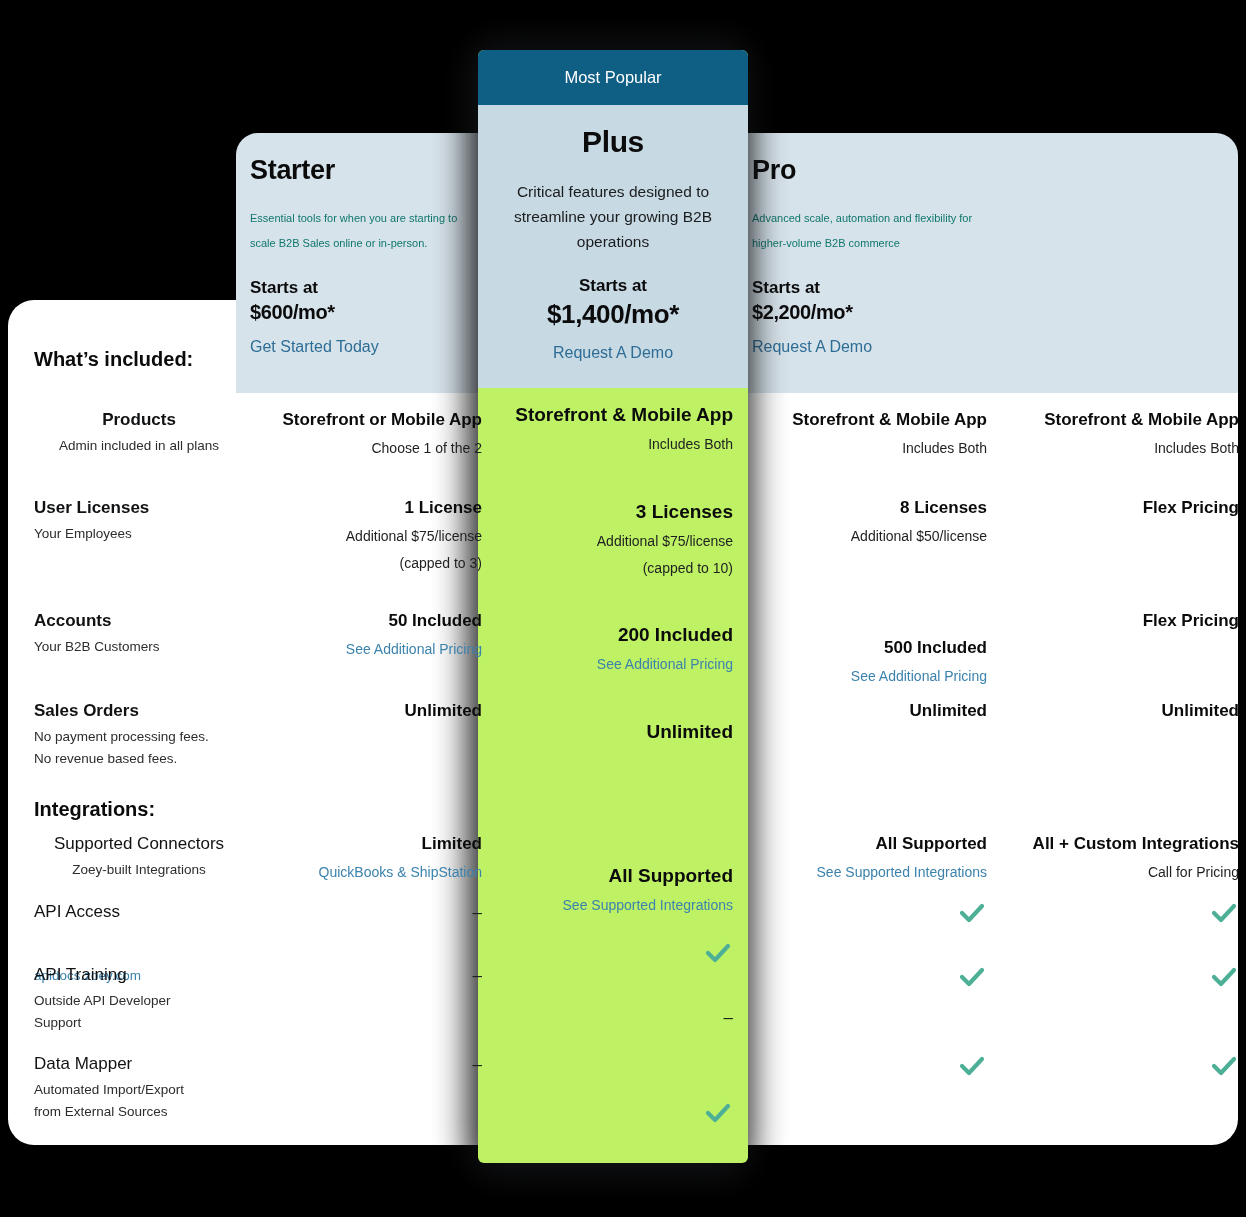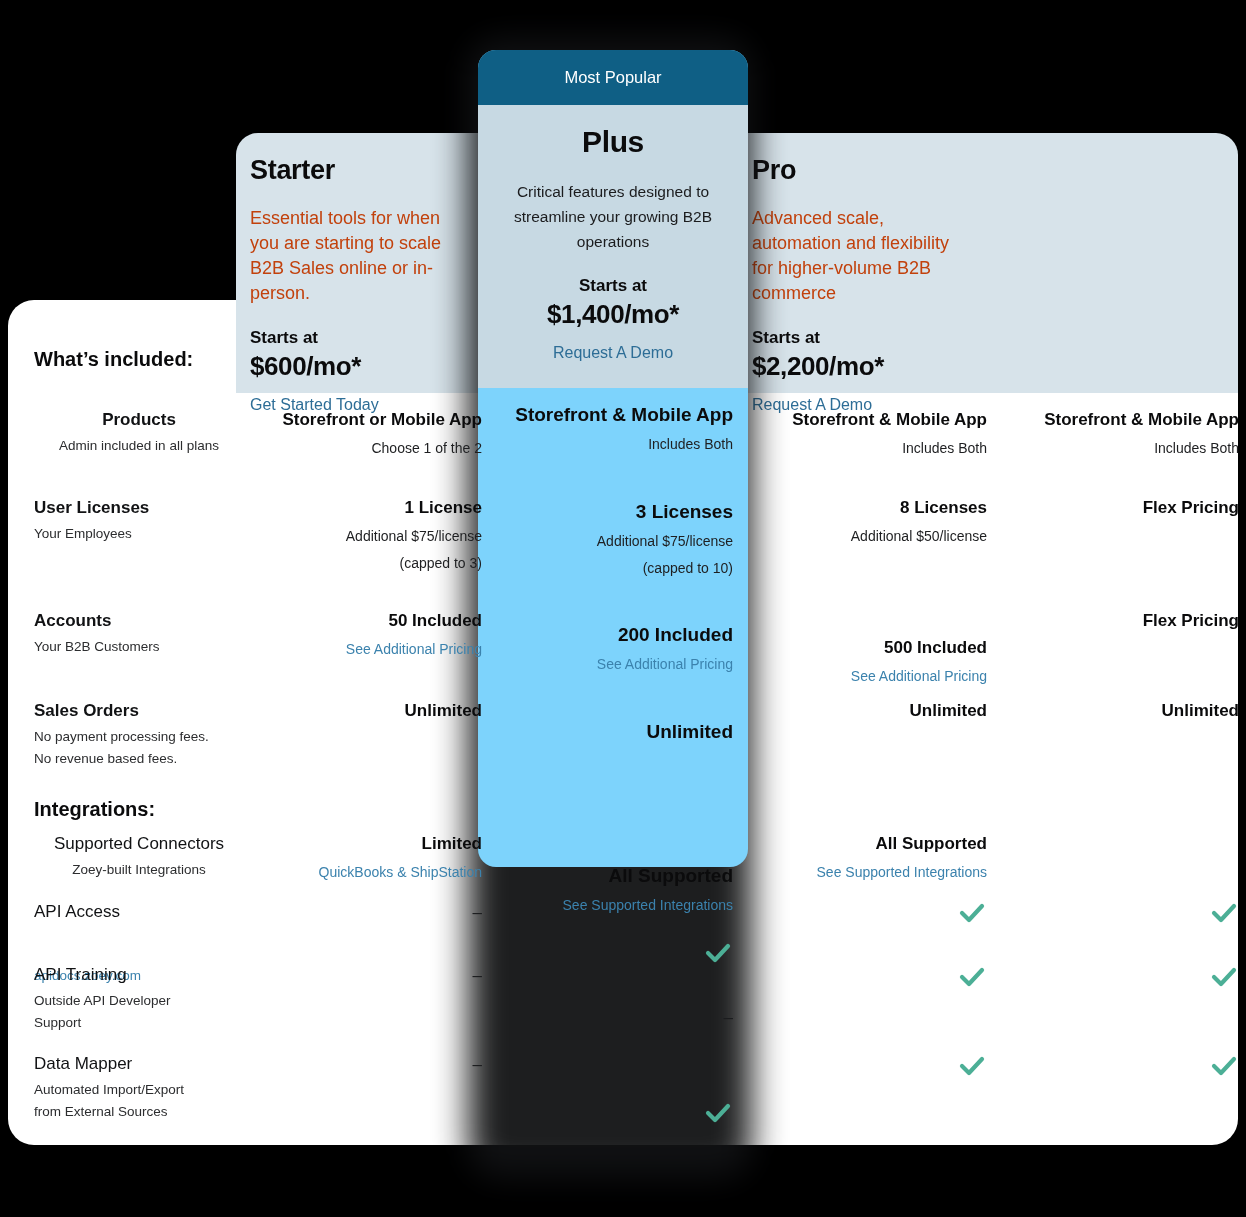--- a/index.html
+++ b/index.html
@@ -34,52 +34,52 @@
     padding: 22px 14px 0 14px;
     text-align: left;
   }
   .plan-head.pro     { margin-left: 251px; }
   .plan-title {
     font-size: 27px; font-weight: 800; color: #0b0b0c;
     letter-spacing: -0.3px;
   }
   .plan-desc {
     margin-top: 20px;
-    font-size: 18px; line-height: 25px; color: #c2410c;
+    font-size: 11px; line-height: 25px; color: #0f766e;
   }
   .plan-startsat {
     margin-top: 22px;
     font-size: 17px; font-weight: 700; color: #0b0b0c;
   }
   .plan-price {
     margin-top: 3px;
-    font-size: 26px; font-weight: 800; color: #0b0b0c;
+    font-size: 20px; font-weight: 800; color: #0b0b0c;
     letter-spacing: -0.4px;
   }
   .plan-cta {
     margin-top: 14px;
     font-size: 16px; color: #2d6d96; cursor: pointer;
   }
 
   
   .plus-shadow {
     position: absolute;
     left: 468px; top: 38px;
     width: 284px; height: 1140px;
     border-radius: 30px;
     background: #111214;
     filter: blur(17px);
     opacity: 0.95;
   }
   .plus-card {
     position: absolute;
     left: 478px; top: 50px;
-    width: 270px; height: 817px;
-    border-radius: 18px;
-    background: #7dd3fc;
+    width: 270px; height: 1113px;
+    border-radius: 6px;
+    background: #bef264;
     overflow: hidden;
   }
   .plus-banner {
     height: 55px;
     background: #0f5f85;
     color: #ffffff;
     font-size: 16.5px;
     display: flex; align-items: center; justify-content: center;
   }
   .plus-head {
@@ -289,20 +289,24 @@
     <div class="v-sub link">QuickBooks &amp; ShipStation</div>
   </div>
   <div class="cell" style="left:493px; top:865px;">
     <div class="v-main lg">All Supported</div>
     <div class="v-sub link">See Supported Integrations</div>
   </div>
   <div class="cell" style="left:747px; top:834px;">
     <div class="v-main">All Supported</div>
     <div class="v-sub link">See Supported Integrations</div>
   </div>
+  <div class="cell" style="left:999px; top:834px;">
+    <div class="v-main">All + Custom Integrations</div>
+    <div class="v-sub">Call for Pricing</div>
+  </div>
 
   <div class="cell" style="left:242px; top:903px;">
     <span class="dash">–</span>
   </div>
   <div class="cell" style="left:493px; top:938px;">
     <span class="check">
       <svg width="30" height="30" viewBox="0 0 30 30">
           <path d="M5 15 L12 22 L25 8" stroke="#4CAF96" stroke-width="4.2" fill="none" stroke-linecap="round" stroke-linejoin="round"></path>
         </svg>
     </span>

